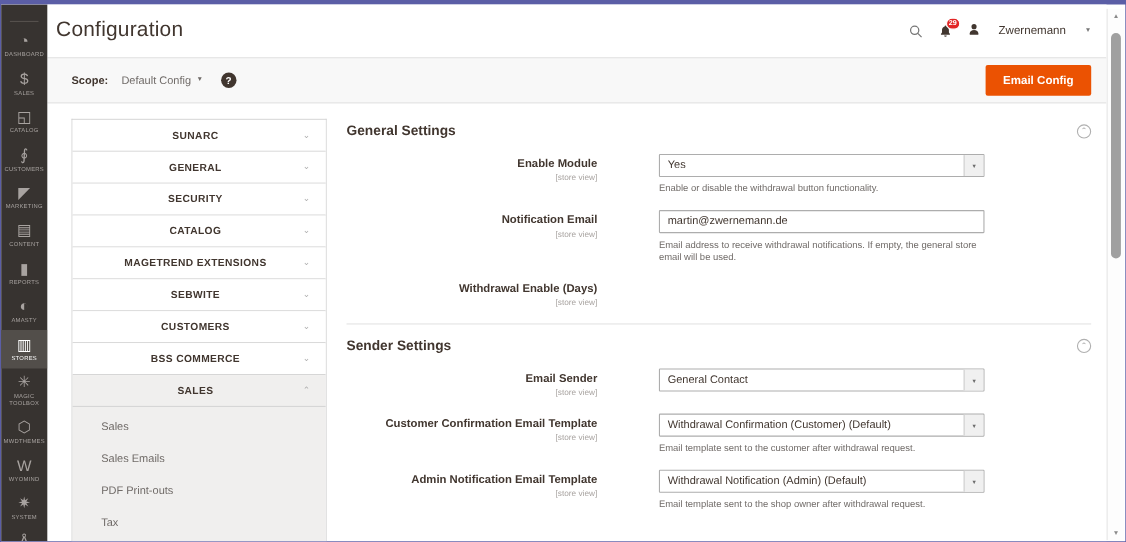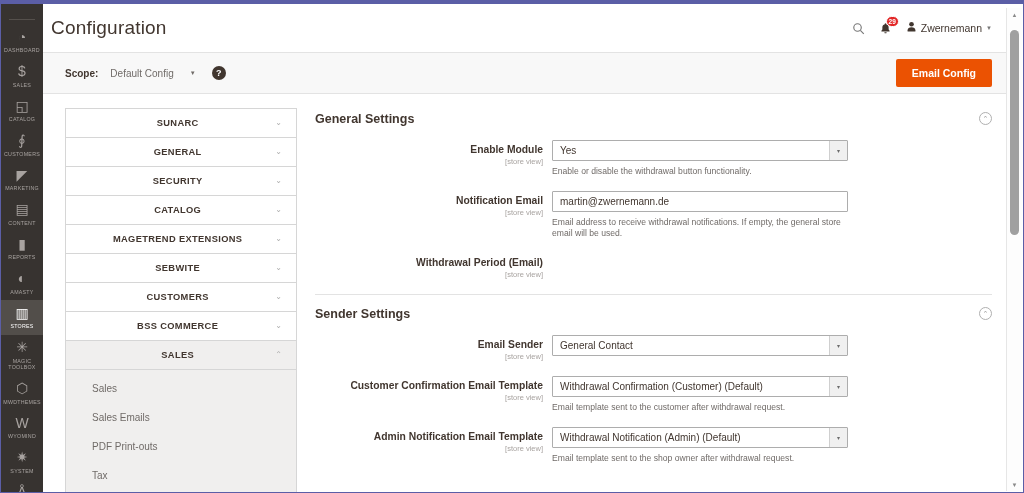--- a/index.html
+++ b/index.html
@@ -60,35 +60,35 @@
     color: #777; font-size: 13px; cursor: pointer; display: flex; align-items: center;
   }
   .notif { position: relative; }
   .badge {
     position: absolute; top: -6px; right: -8px; background: #e22626; color: #fff;
     border-radius: 9px; font-size: 6.5px; line-height: 10px; min-width: 13px;
     height: 11px; text-align: center; padding: 0 2px; font-weight: 700;
     border: 1px solid #fff;
   }
   .user-menu {
-    display: flex; align-items: center; gap: 4px; font-size: 10.5px; color: #41362f;
+    display: flex; align-items: center; gap: 17px; font-size: 10.5px; color: #41362f;
     cursor: pointer;
   }
   .user-menu .caret { font-size: 6px; color: #777; }
 
   
   .scopebar {
     height: 42px; background: #f8f8f8; border-top: 1px solid #e3e3e3;
     border-bottom: 1px solid #e3e3e3;
     display: flex; align-items: center; padding: 0 14px 0 22px;
   }
   .scope-label { font-size: 10px; font-weight: 700; color: #41362f; margin-right: 12px; }
   .scope-select {
     font-size: 10px; color: #706b68; cursor: pointer; display: flex;
-    align-items: center; gap: 16px; margin-right: 16px;
+    align-items: center; gap: 5px; margin-right: 16px;
   }
   .scope-select .caret { font-size: 6px; }
   .help-ico {
     width: 14px; height: 14px; border-radius: 50%; background: #41362f; color: #fff;
     font-size: 9px; font-weight: 700; display: flex; align-items: center;
     justify-content: center; cursor: pointer;
   }
   .scope-spacer { flex: 1; }
   .btn-save {
     background: #eb5202; color: #fff; border: none; border-radius: 2px;
@@ -114,37 +114,37 @@
   .chev { color: #adadad; font-size: 8px; line-height: 8px; }
   .cfg-subs { background: #f0efee; border-bottom: 1px solid #d6d6d6; padding: 4px 0 6px 0; }
   .cfg-sub {
     font-size: 10px; color: #706b68; padding: 9px 14px 9px 26px; cursor: pointer;
   }
 
   .content {
     flex: 1; margin: 14px 14px 0 18px; position: relative;
   }
   .sec-head {
-    display: flex; align-items: flex-start; padding: 4px 0 14px 0;
+    display: flex; align-items: center; padding: 4px 0 14px 0;
   }
   .sec-title { flex: 1; font-size: 12.5px; color: #41362f; font-weight: 700; }
   .collapse-ico {
     width: 13px; height: 13px; border-radius: 50%; border: 1px solid #b0b0b0;
     color: #9a9a9a; font-size: 7px; display: flex; align-items: center;
     justify-content: center; cursor: pointer;
   }
   .sec-divider { border-top: 1px solid #e3e3e3; margin: 4px 0 0 0; }
 
   .field { display: flex; margin-bottom: 14px; }
   .field-label {
     width: 237px; text-align: right; padding-right: 9px; padding-top: 4px;
   }
   .fl-main { font-size: 10.3px; font-weight: 700; color: #41362f; line-height: 12px; }
   .fl-scope { font-size: 7.5px; color: #a8a3a0; line-height: 10px; margin-top: 1px; }
-  .field-ctl { flex: 1; max-width: 296px; }
+  .field-ctl { flex: 1; max-width: 296px; margin-left: 47px; }
   .ctl-input, .ctl-select {
     width: 100%; height: 21px; border: 1px solid #adadad; border-radius: 1px;
     font-size: 10px; color: #41362f; padding: 0 7px; background: #fff;
     font-family: "Liberation Sans", sans-serif;
   }
   .ctl-select {
     display: flex; align-items: center; padding: 0; position: relative; cursor: pointer;
   }
   .sel-val { flex: 1; padding: 0 7px; overflow: hidden; white-space: nowrap; }
   .sel-arrow {
@@ -351,21 +351,21 @@
             </div>
             <div class="field">
               <div class="field-label">
                 <div class="fl-main">Notification Email</div>
                 <div class="fl-scope">[store view]</div>
               </div>
               <div class="field-ctl"><input class="ctl-input" type="text" value="martin@zwernemann.de" style=""><div class="ctl-note">Email address to receive withdrawal notifications. If empty, the general store email will be used.</div></div>
             </div>
             <div class="field">
               <div class="field-label">
-                <div class="fl-main">Withdrawal Period (Email)</div>
+                <div class="fl-main">Withdrawal Enable (Days)</div>
                 <div class="fl-scope">[store view]</div>
               </div>
             </div>
           </div>
 
         <div class="sec-divider"></div>
 
         <div class="sec-head" style="padding-top:12px;">
           <div class="sec-title">Sender Settings</div>
           <div class="collapse-ico">⌃</div>

